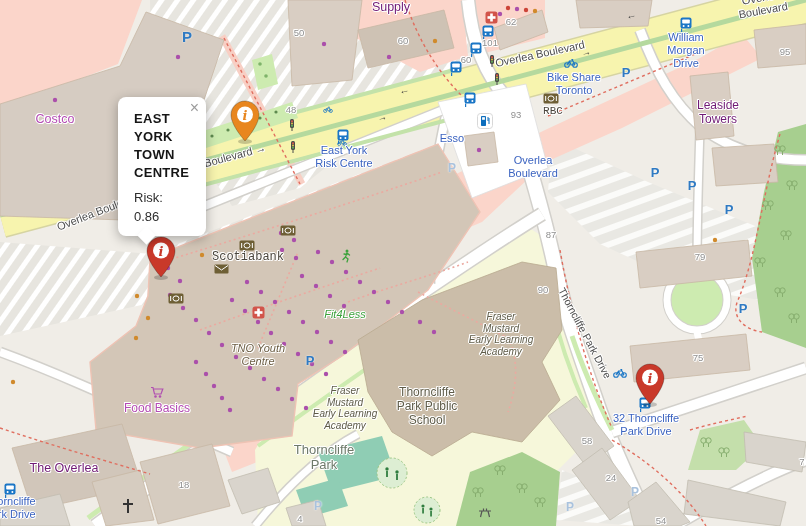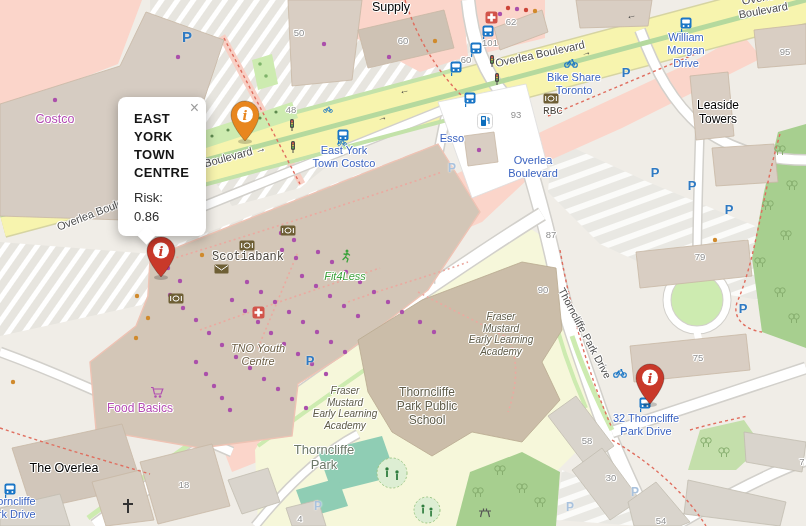--- a/index.html
+++ b/index.html
@@ -4,23 +4,23 @@
 <style>
   html,body{margin:0;padding:0;background:#f0ede7;}
   #map{position:relative;width:806px;height:526px;overflow:hidden;background:#f0ede7;
        font-family:"Liberation Sans",sans-serif;}
   #base{position:absolute;left:0;top:0;z-index:1;}
   .lbl{position:absolute;z-index:20;white-space:pre-line;text-align:center;line-height:1.16;
        transform:translate(-50%,-50%) rotate(var(--r,0deg));pointer-events:none;
        text-shadow:1px 0 0 #fff,-1px 0 0 #fff,0 1px 0 #fff,0 -1px 0 #fff,1px 1px 0 #fff,-1px -1px 0 #fff;}
   .street{color:#4d4d4d;font-size:11px;}
   .transit{color:#3b63c0;font-size:11px;}
-  .poi-dark{color:#000000;font-size:12px;}
+  .poi-dark{color:#701a75;font-size:12px;}
   .poi-purple{color:#b44bb4;font-size:12px;}
-  .poi-green{color:#3da23d;font-size:11px;font-style:italic;}
+  .poi-green{color:#3da23d;font-size:11px;font-style:italic;margin-top:38px;}
   .poi-olive{color:#6b5d43;font-size:11px;font-style:italic;}
   .poi-edu{color:#5e5b48;font-size:11.5px;font-style:italic;}
   .poi-school{color:#5e5b48;font-size:12px;}
   .poi-bank{color:#4a453c;font-size:12px;font-family:Liberation Mono, monospace;}
   .park-label{color:#6e7a6a;font-size:13px;}
   .hn{color:#8f8f8f;font-size:9.5px;z-index:18;}
   .p-ico{position:absolute;z-index:15;transform:translate(-50%,-50%);color:#2f7ac3;
          font-weight:bold;font-size:13px;text-shadow:0 0 2px #fff;}
   .p-faded{color:#a9c2dd;font-size:12px;}
   .arrow{position:absolute;z-index:16;transform:translate(-50%,-50%) rotate(var(--r,0deg));
@@ -398,41 +398,41 @@
   </g>
 </svg>
 
 <div class="lbl street" style="left:100px;top:211px;--r:-21deg">Overlea Boulevard</div>
 <div class="lbl street" style="left:215px;top:161px;--r:-15deg;z-index:19">Overlea Boulevard →</div>
 <div class="lbl street" style="left:540px;top:54px;--r:-12deg">Overlea Boulevard</div>
 <div class="lbl street" style="left:762px;top:4px;--r:-10deg">Overlea Boulevard</div>
 <div class="lbl street" style="left:585px;top:333px;--r:62deg;font-size:10.5px">Thorncliffe Park Drive</div>
 
 <div class="lbl transit" style="left:344px;top:157px">East York
-Town Costco</div>
+Risk Centre</div>
 <div class="lbl transit" style="left:533px;top:167px">Overlea
 Boulevard</div>
 <div class="lbl transit" style="left:574px;top:84px">Bike Share
 Toronto</div>
 <div class="lbl transit" style="left:686px;top:50px">William
 Morgan
 Drive</div>
 <div class="lbl transit" style="left:646px;top:425px">32 Thorncliffe
 Park Drive</div>
 <div class="lbl transit" style="left:10px;top:508px">Thorncliffe
 Park Drive</div>
 <div class="lbl transit" style="left:452px;top:138px">Esso</div>
 
 <div class="lbl poi-dark" style="left:391px;top:7px;font-size:12.5px">Supply</div>
 <div class="lbl poi-purple" style="left:55px;top:119px;font-size:12.5px">Costco</div>
 <div class="lbl poi-bank" style="left:248px;top:258px">Scotiabank</div>
 <div class="lbl poi-green" style="left:345px;top:276px">Fit4Less</div>
 <div class="lbl poi-olive" style="left:258px;top:355px">TNO Youth
 Centre</div>
-<div class="lbl poi-purple" style="left:140px;top:409px">Food Basics</div>
+<div class="lbl poi-purple" style="left:157px;top:409px">Food Basics</div>
 <div class="lbl poi-dark" style="left:64px;top:468px;font-size:12.5px">The Overlea</div>
 <div class="lbl poi-edu" style="left:345px;top:408px;font-size:10px">Fraser
 Mustard
 Early Learning
 Academy</div>
 <div class="lbl poi-edu" style="left:501px;top:334px;font-size:10px">Fraser
 Mustard
 Early Learning
 Academy</div>
 <div class="lbl poi-school" style="left:427px;top:407px">Thorncliffe
@@ -450,21 +450,21 @@
 <div class="lbl hn" style="left:490px;top:43px">101</div>
 <div class="lbl hn" style="left:466px;top:60px">60</div>
 <div class="lbl hn" style="left:291px;top:110px">48</div>
 <div class="lbl hn" style="left:516px;top:115px">93</div>
 <div class="lbl hn" style="left:551px;top:235px">87</div>
 <div class="lbl hn" style="left:785px;top:52px">95</div>
 <div class="lbl hn" style="left:700px;top:257px">79</div>
 <div class="lbl hn" style="left:543px;top:290px">90</div>
 <div class="lbl hn" style="left:698px;top:358px">75</div>
 <div class="lbl hn" style="left:587px;top:441px">58</div>
-<div class="lbl hn" style="left:611px;top:478px">30</div>
+<div class="lbl hn" style="left:611px;top:478px">24</div>
 <div class="lbl hn" style="left:661px;top:521px">54</div>
 <div class="lbl hn" style="left:184px;top:485px">18</div>
 <div class="lbl hn" style="left:300px;top:519px">4</div>
 <div class="lbl hn" style="left:802px;top:462px">7</div>
 
 <div class="p-ico" style="left:187px;top:36px;font-size:15px">P</div>
 <div class="p-ico" style="left:626px;top:72px">P</div>
 <div class="p-ico" style="left:655px;top:172px">P</div>
 <div class="p-ico" style="left:692px;top:185px">P</div>
 <div class="p-ico" style="left:729px;top:209px">P</div>

